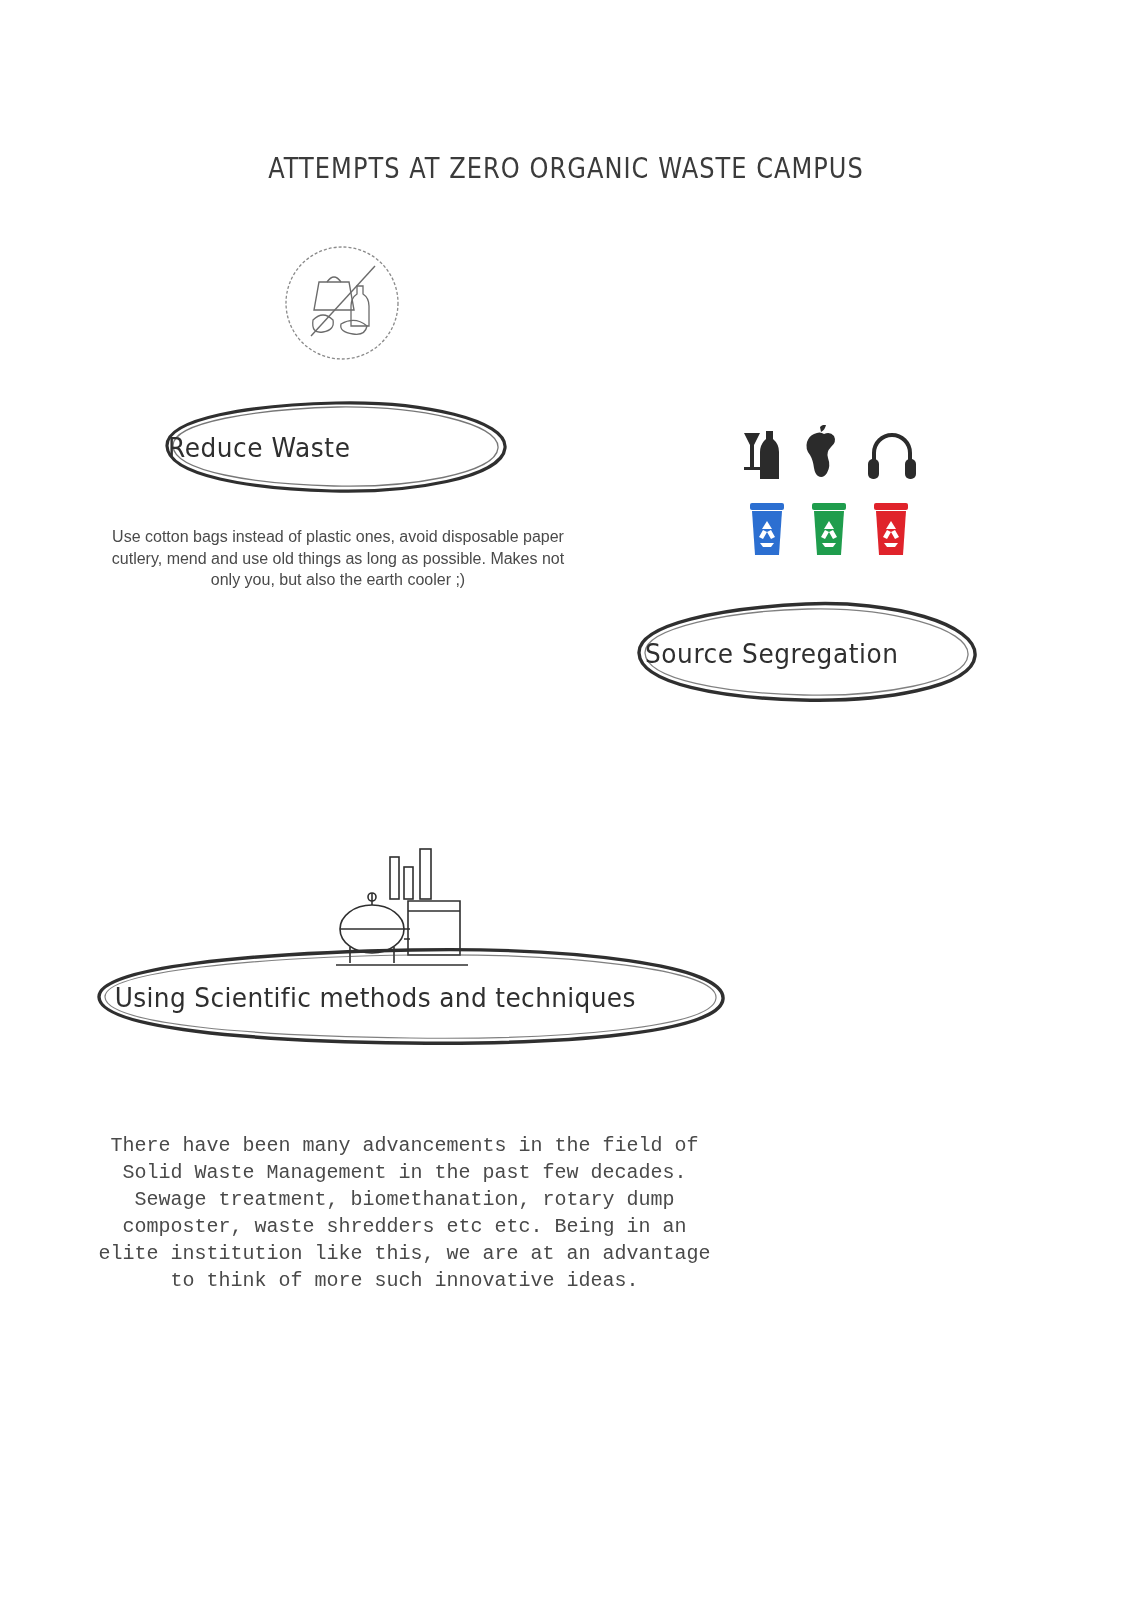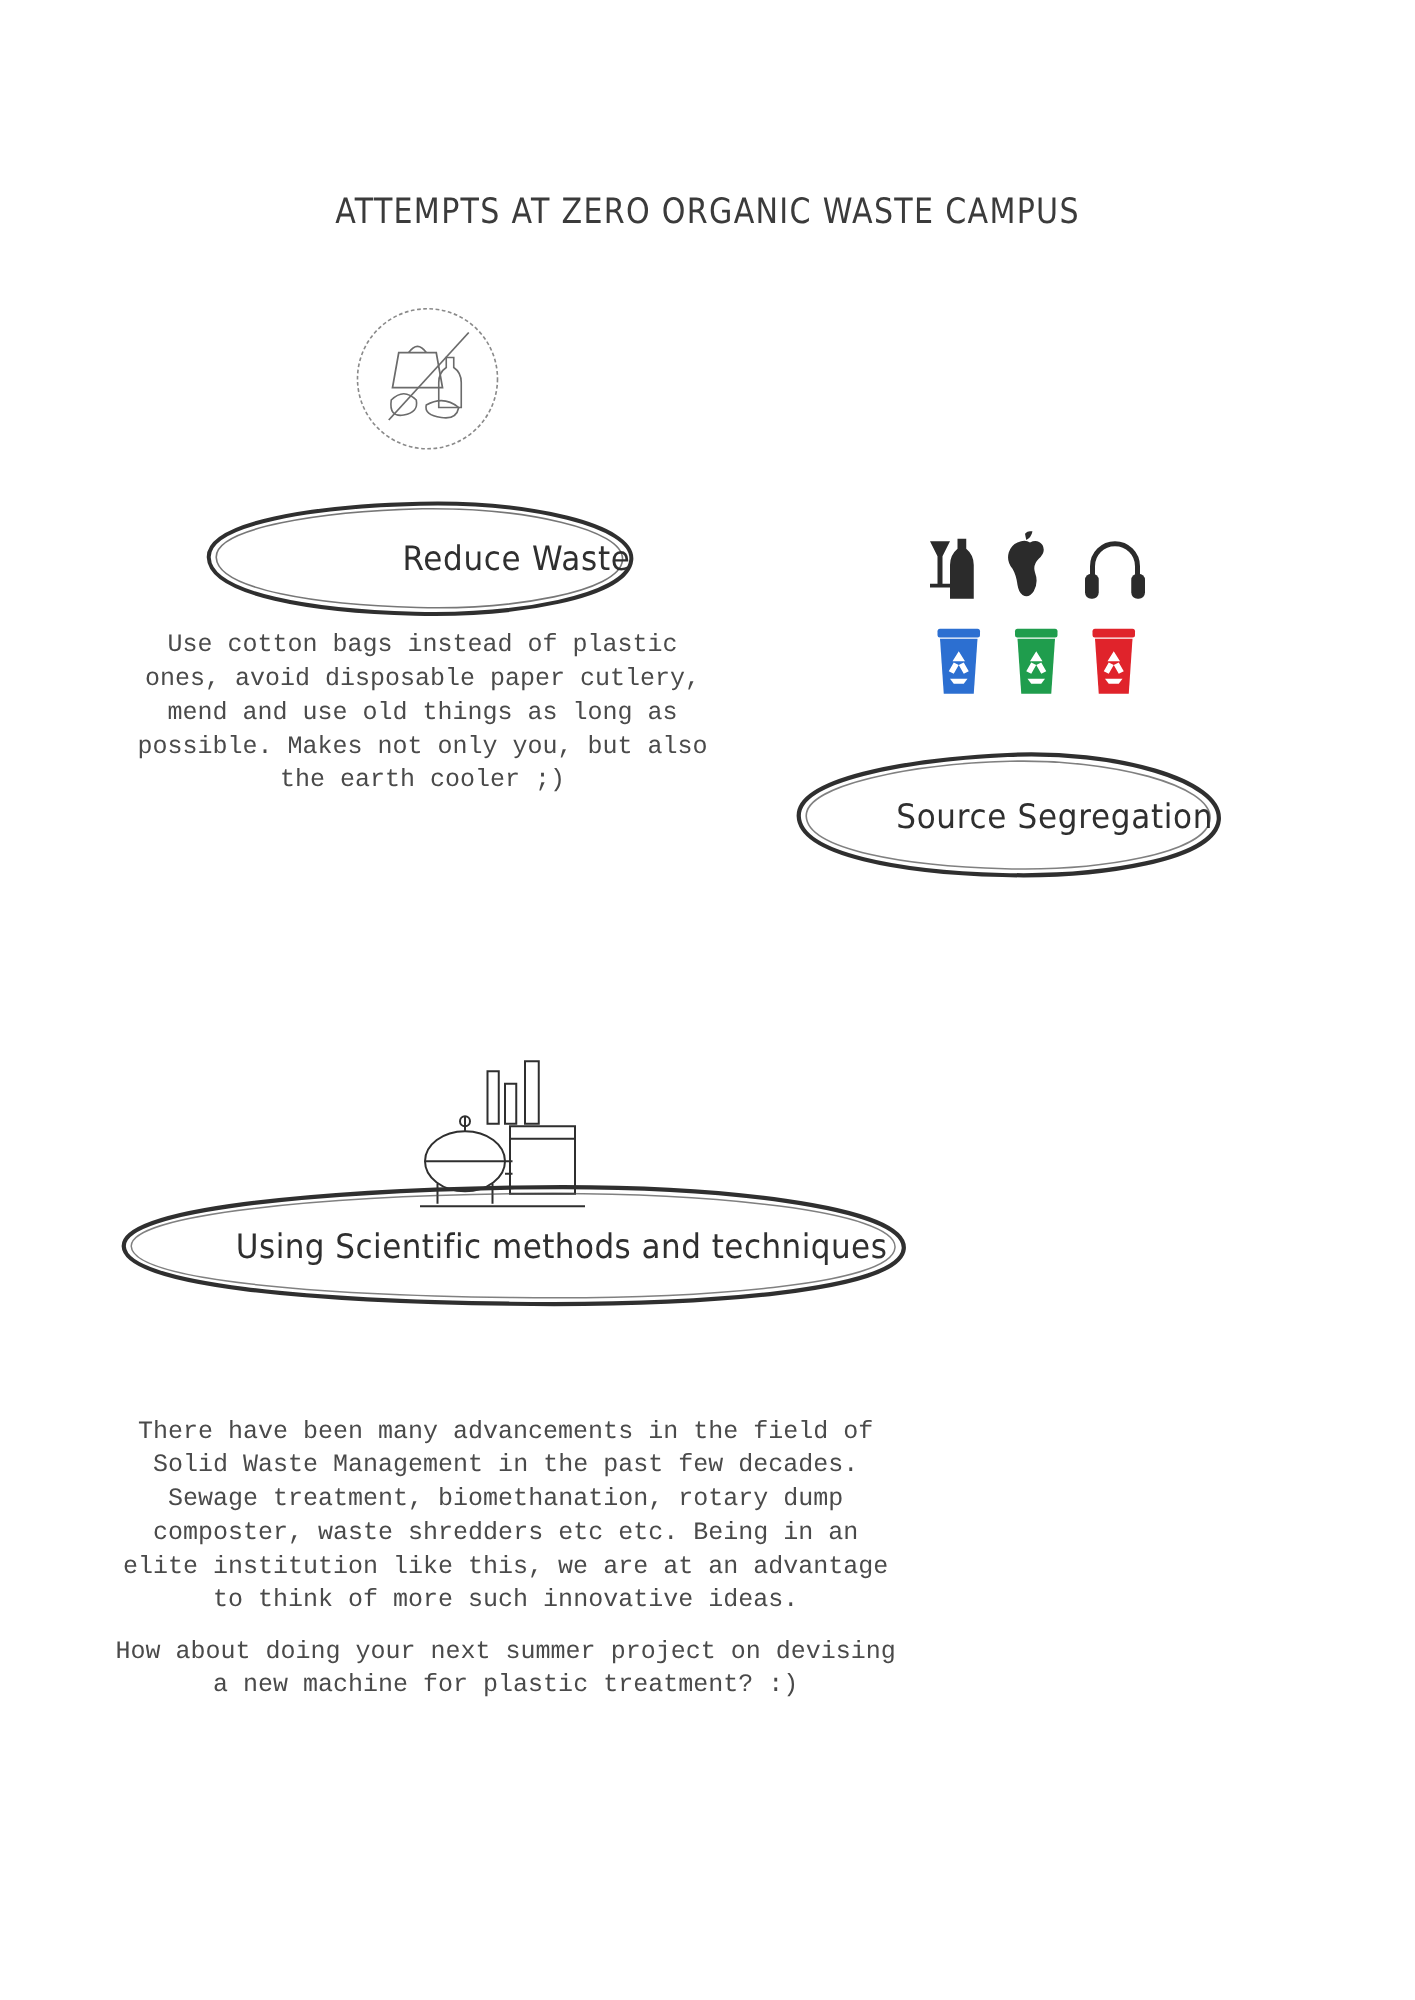--- a/index.html
+++ b/index.html
@@ -31,21 +31,21 @@
     transform: scaleX(0.86);
   }
 
   
   .section { position: absolute; }
 
   .badge-wrap {
     position: absolute;
     display: flex;
     align-items: center;
-    justify-content: flex-end;
+    justify-content: flex-start;
   }
   .badge-label {
     position: relative;
     z-index: 2;
     font-family: "DejaVu Sans", sans-serif;
     color: #2f2f2f;
     white-space: nowrap;
     transform: scaleX(0.92);
   }
   .ellipse-svg {
@@ -88,21 +88,21 @@
     position: absolute;
     left: 330px;
     top: 845px;
     width: 150px;
     height: 135px;
   }
 
   
   #sec-reduce .badge-wrap { left: 160px; top: 398px; width: 352px; height: 98px; }
   #sec-reduce .badge-label { font-size: 27px; letter-spacing: 0.6px; }
-  #sec-reduce .body-text { left: 108px; top: 503px; width: 460px; font-size: 20px; font-family: Liberation Mono, monospace; }
+  #sec-reduce .body-text { left: 108px; top: 526px; width: 460px; font-size: 16px; }
 
   
   #sec-source .badge-wrap { left: 634px; top: 598px; width: 348px; height: 110px; }
   #sec-source .badge-label { font-size: 27px; letter-spacing: 0.6px; }
   #sec-source .body-text { left: 630px; top: 733px; width: 400px; font-size: 14.5px; }
 
   
   #sec-science .badge-wrap { left: 92px; top: 945px; width: 640px; height: 105px; }
   #sec-science .badge-label { font-size: 27px; letter-spacing: 0.4px; }
   #sec-science .body-text { left: 92px; top: 1132px; width: 625px; font-size: 20px; font-family: Liberation Mono, monospace; }
@@ -233,15 +233,14 @@
   <div class="badge-wrap">
     <svg class="ellipse-svg" width="640" height="105" viewBox="0 0 640 105">
       <path d="M320 5 C480 2 634 20 631 54 C628 88 470 100 316 98 C162 96 8 84 7 52 C6 22 160 8 320 5 Z" fill="none" stroke="#2f2f2f" stroke-width="3.4" stroke-linecap="round"></path>
       <path d="M322 10 C476 8 626 24 624 53 C622 83 468 95 318 93 C166 91 14 80 13 52 C12 26 168 12 322 10 Z" fill="none" stroke="#4a4a4a" stroke-width="1.2" stroke-linecap="round" opacity="0.7"></path>
     </svg>
     <span class="badge-label">Using Scientific methods and techniques</span>
   </div>
 
   <div class="body-text">
     <p>There have been many advancements in the field of Solid Waste Management in the past few decades. Sewage treatment, biomethanation, rotary dump composter, waste shredders etc etc. Being in an elite institution like this, we are at an advantage to think of more such innovative ideas.</p>
-    <p>How about doing your next summer project on devising a new machine for plastic treatment? :)</p>
   </div>
 </div>
 
 </body></html>

